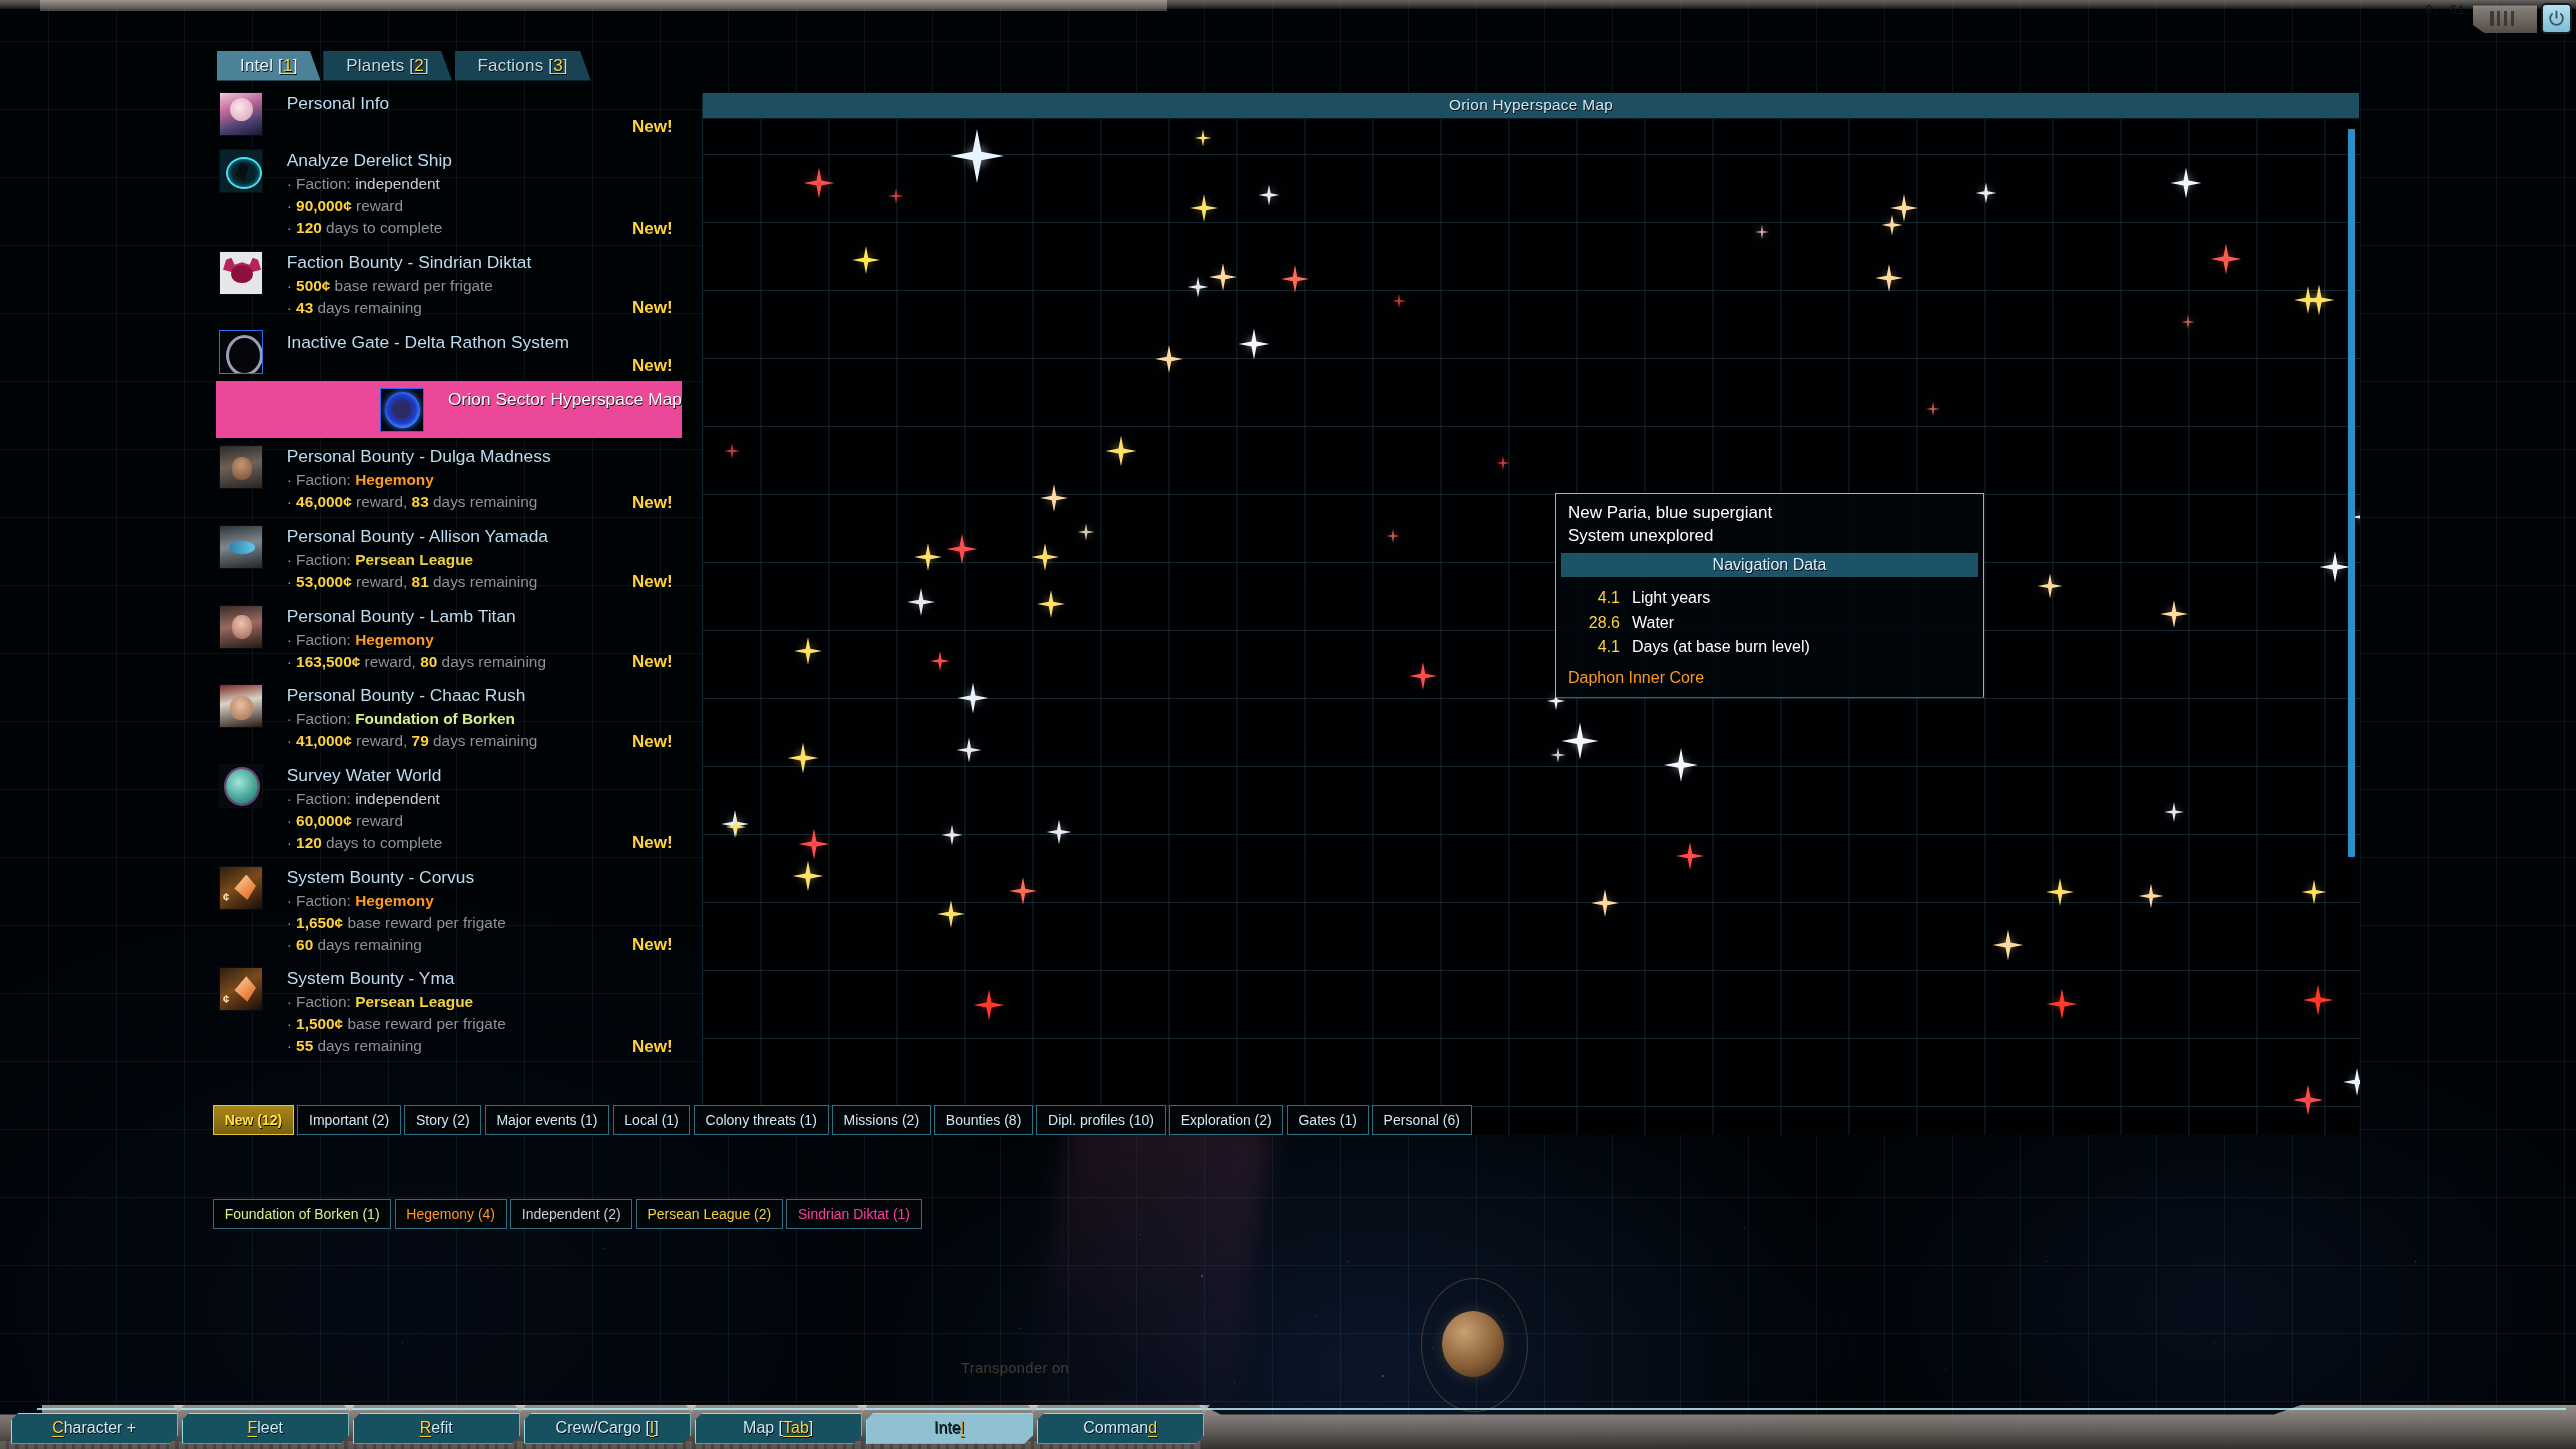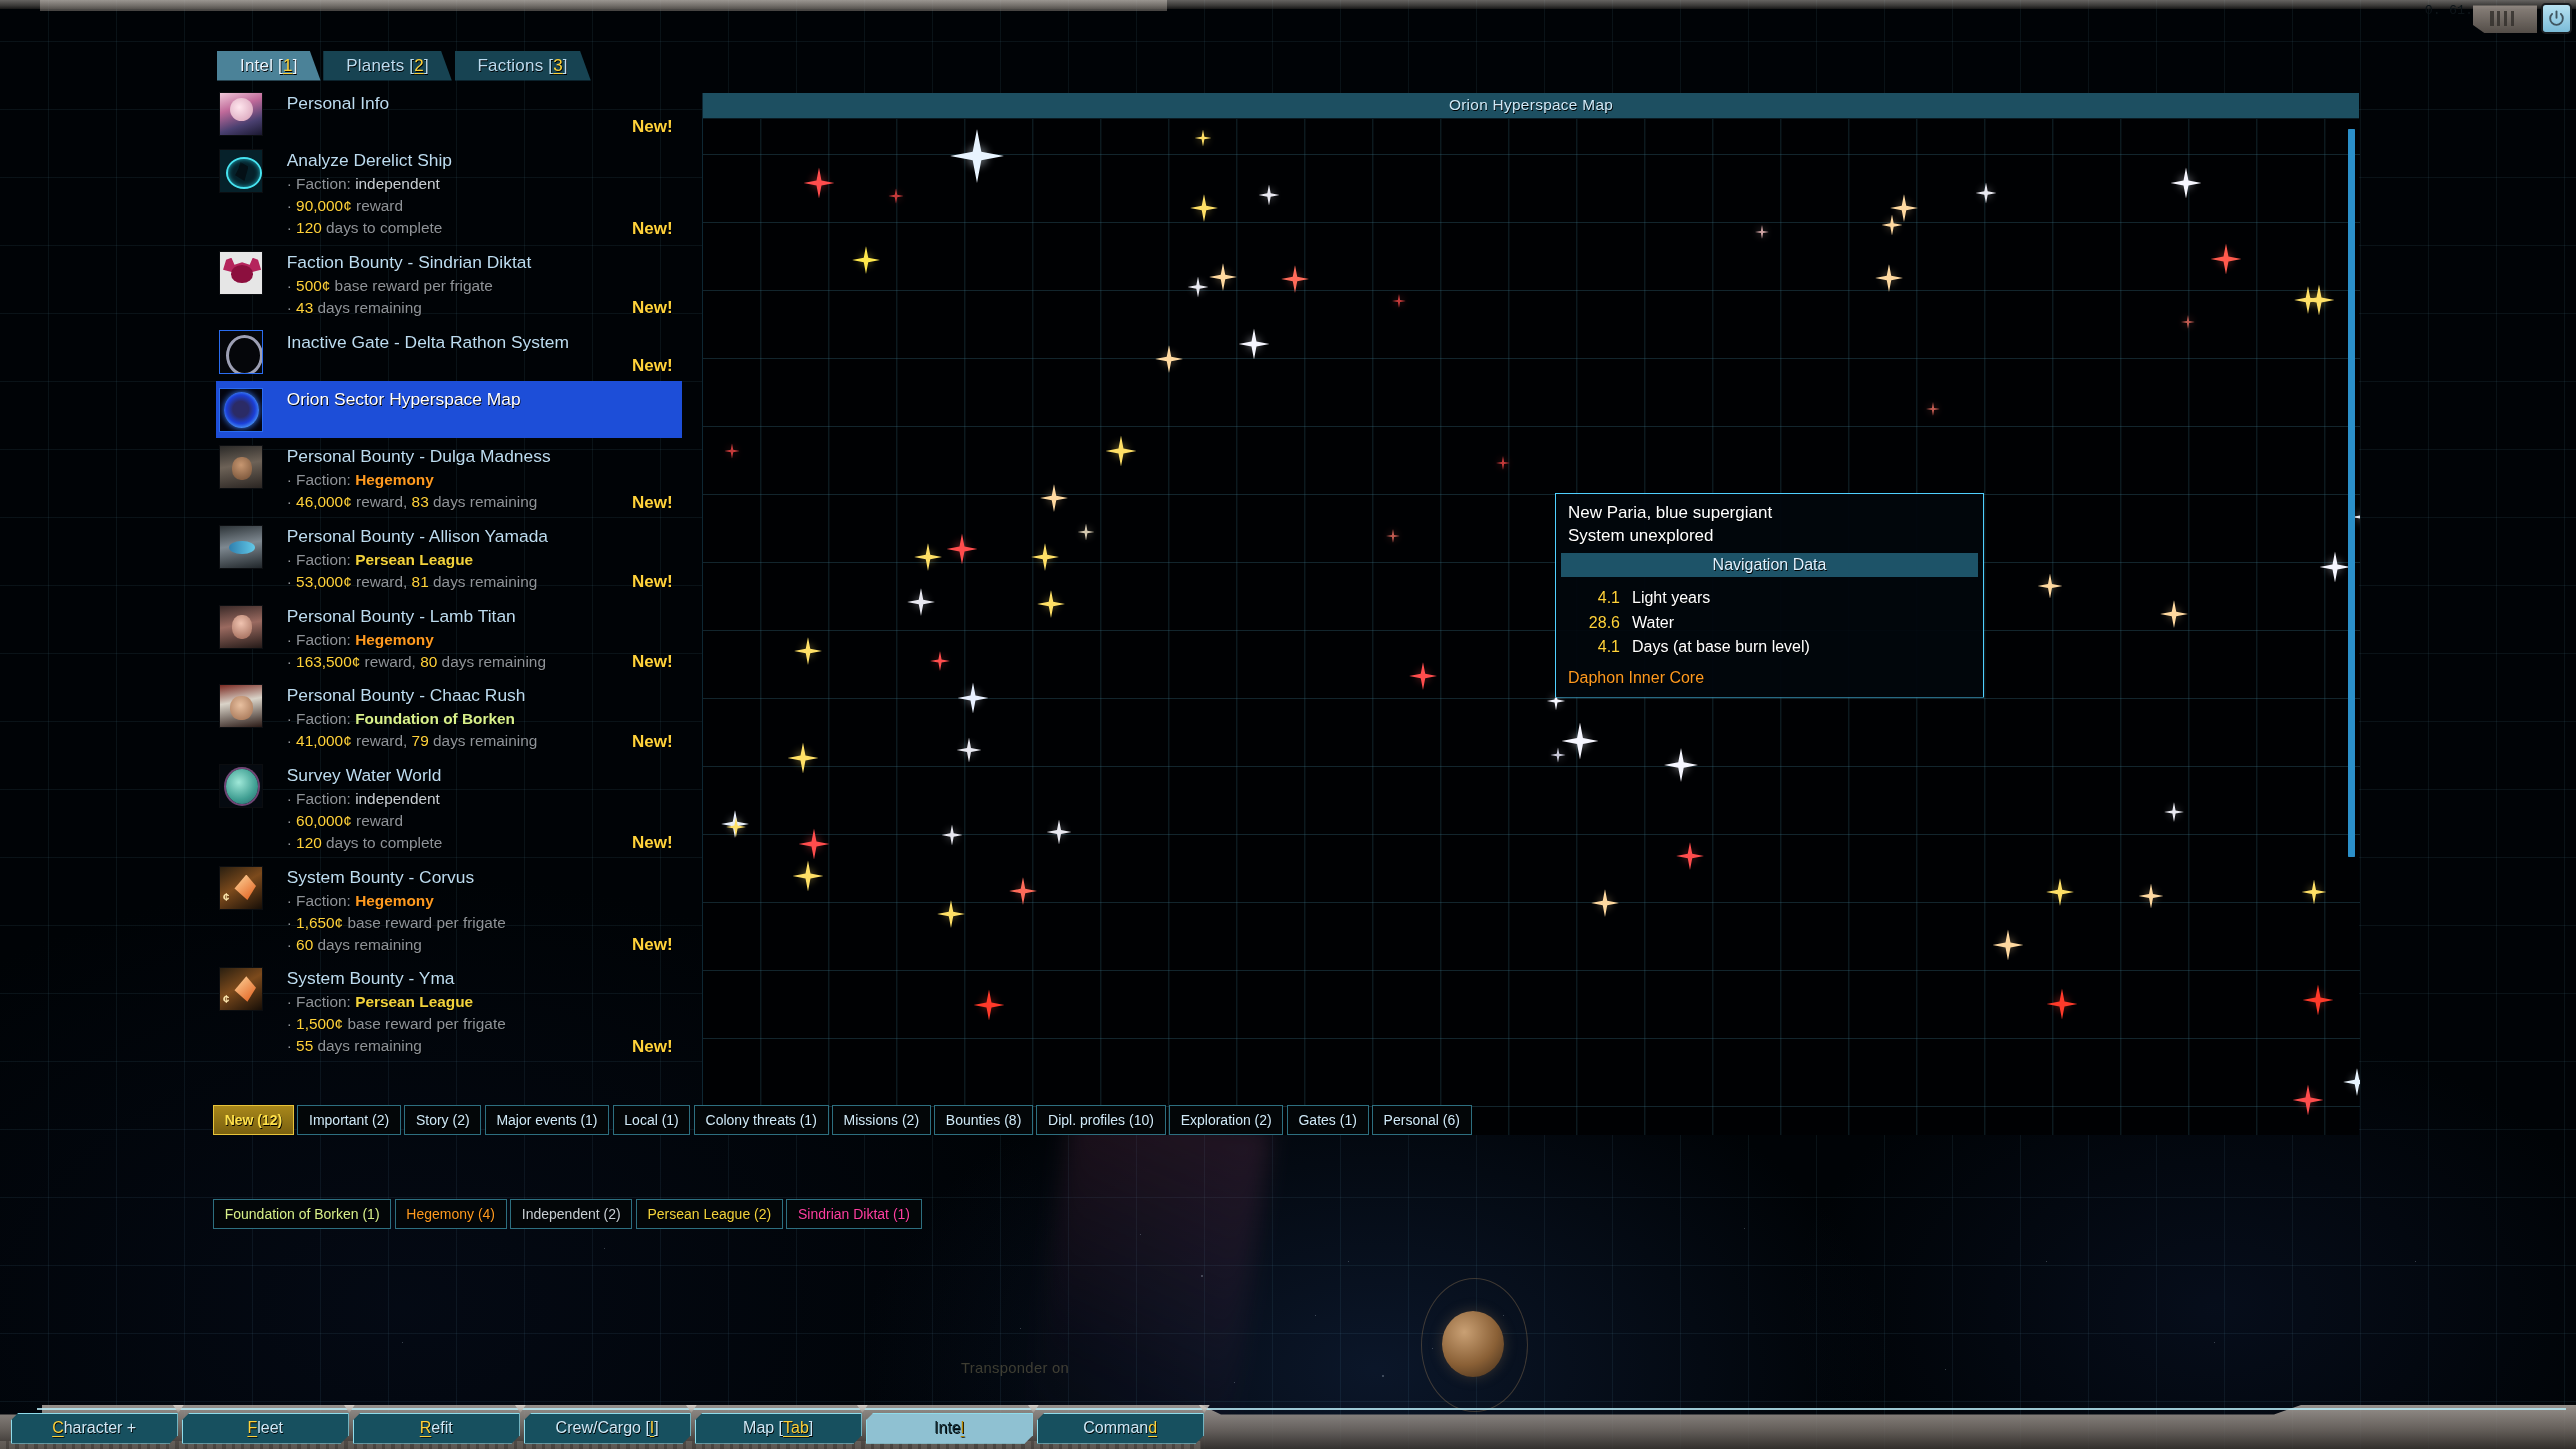--- a/index.html
+++ b/index.html
@@ -94,32 +94,32 @@
   }
   .tab.sel { background: #4b8298; color: #eaf6ff; }
   .tab .key { color: #ffd23a; text-decoration: underline; text-underline-offset: 2px; }
 
   
   .intel-list {
     position: absolute; left: 216px; top: 85px; width: 466px; height: 1044px;
     overflow: hidden;
   }
   .intel-row { position: relative; display: flex; padding: 6.7px 0 6.7px 0; }
-  .intel-row.sel { background: #1d4ed8; }
+  .intel-row.sel { background: #ec4899; justify-content: flex-end; }
   .intel-icon {
     width: 44px; height: 44px; margin-left: 2.7px; flex: 0 0 44px;
     border: 0.7px solid #0b0d10; position: relative; overflow: hidden;
   }
   .intel-body { margin-left: 24px; padding-top: 1.3px; }
   .intel-title { color: #bcdcf0; font-size: 17.4px; text-shadow: 0.7px 0.7px 0 #000; white-space: nowrap; }
   .intel-sub {
     color: #8e9398; font-size: 15.4px; margin-top: 4px; white-space: nowrap;
     text-shadow: 0.7px 0.7px 0 #000;
   }
-  .intel-sub .v { color: #ffd23a; font-weight: normal; }
+  .intel-sub .v { color: #ffd23a; font-weight: bold; }
   .intel-sub .f-heg { color: #ff9a1f; font-weight: bold; }
   .intel-sub .f-per { color: #f2d23b; font-weight: bold; }
   .intel-sub .f-bor { color: #d8f08a; font-weight: bold; }
   .intel-sub .f-ind { color: #c8ced3; }
   .intel-new {
     position: absolute; right: 9.4px; bottom: 5.4px;
     color: #ffd23a; font-size: 17px; font-weight: bold; text-shadow: 0.7px 0.7px 0 #000;
   }
   .intel-row.sel .intel-title { color:#ffffff; }
 

